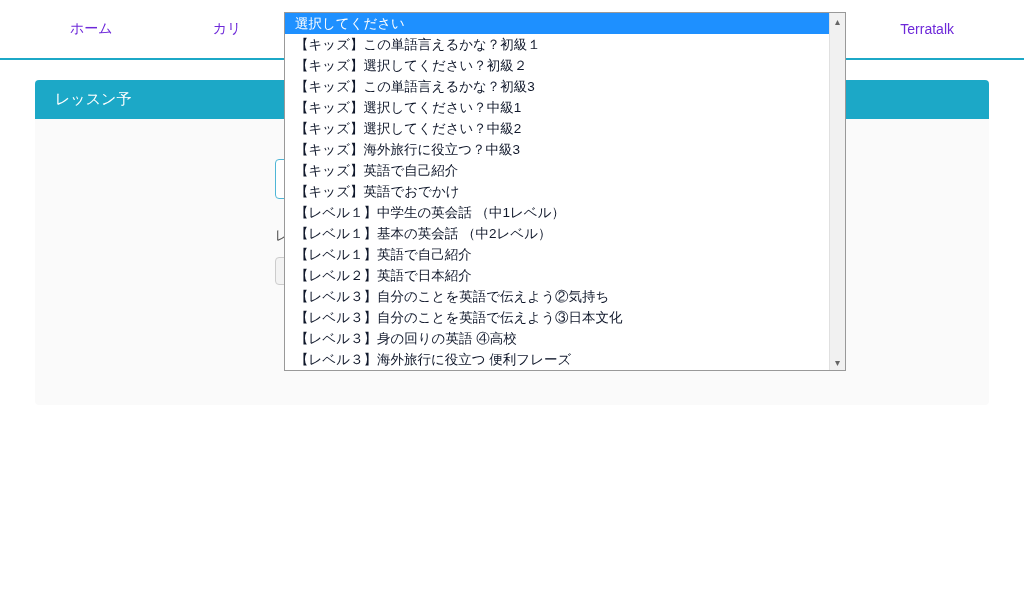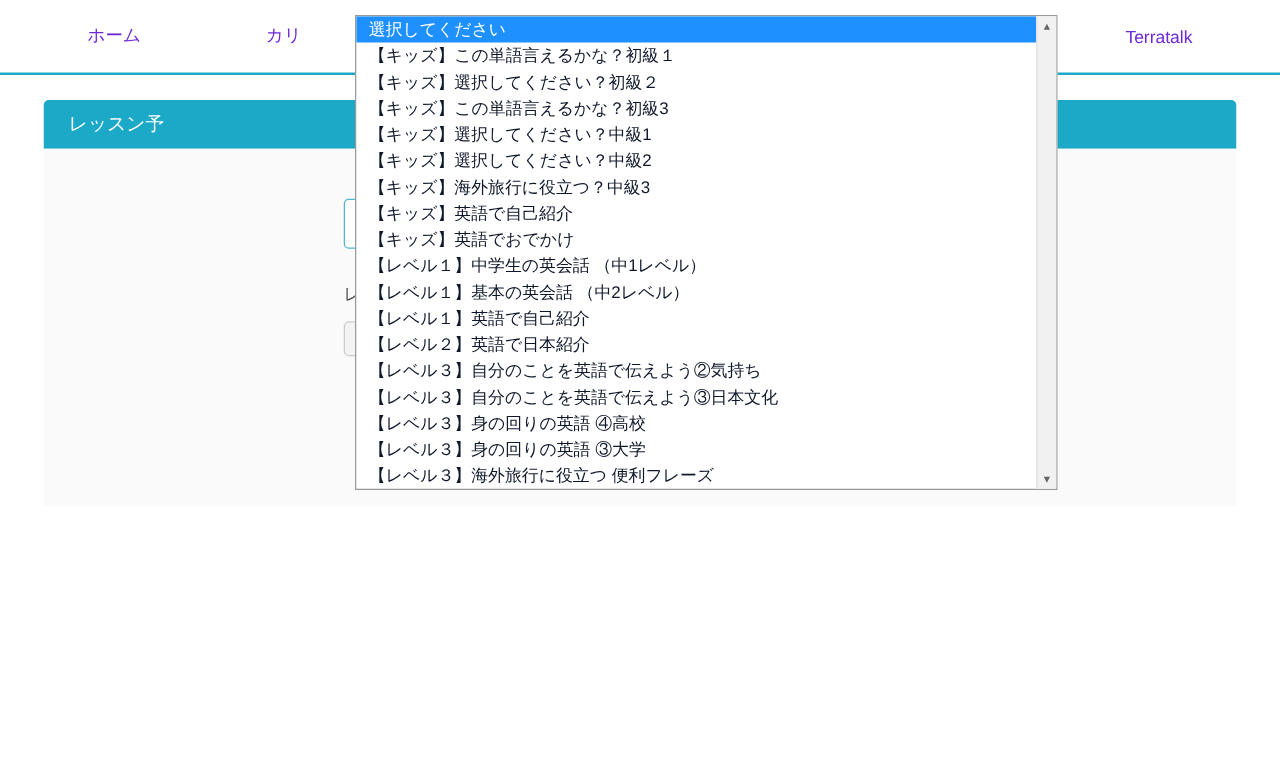--- a/index.html
+++ b/index.html
@@ -169,20 +169,19 @@
     <div class="dropdown-option">【キッズ】海外旅行に役立つ？中級3</div>
     <div class="dropdown-option">【キッズ】英語で自己紹介</div>
     <div class="dropdown-option">【キッズ】英語でおでかけ</div>
     <div class="dropdown-option">【レベル１】中学生の英会話 （中1レベル）</div>
     <div class="dropdown-option">【レベル１】基本の英会話 （中2レベル）</div>
     <div class="dropdown-option">【レベル１】英語で自己紹介</div>
     <div class="dropdown-option">【レベル２】英語で日本紹介</div>
     <div class="dropdown-option">【レベル３】自分のことを英語で伝えよう②気持ち</div>
     <div class="dropdown-option">【レベル３】自分のことを英語で伝えよう③日本文化</div>
     <div class="dropdown-option">【レベル３】身の回りの英語 ④高校</div>
-    <div class="dropdown-option">【レベル３】身の回りの英語 ③大学</div>
     <div class="dropdown-option">【レベル３】海外旅行に役立つ 便利フレーズ</div>
   </div>
   <div class="scrollbar">
     <div class="scroll-arrow">▴</div>
     <div class="scroll-arrow">▾</div>
   </div>
 </div>
 
 </body></html>

